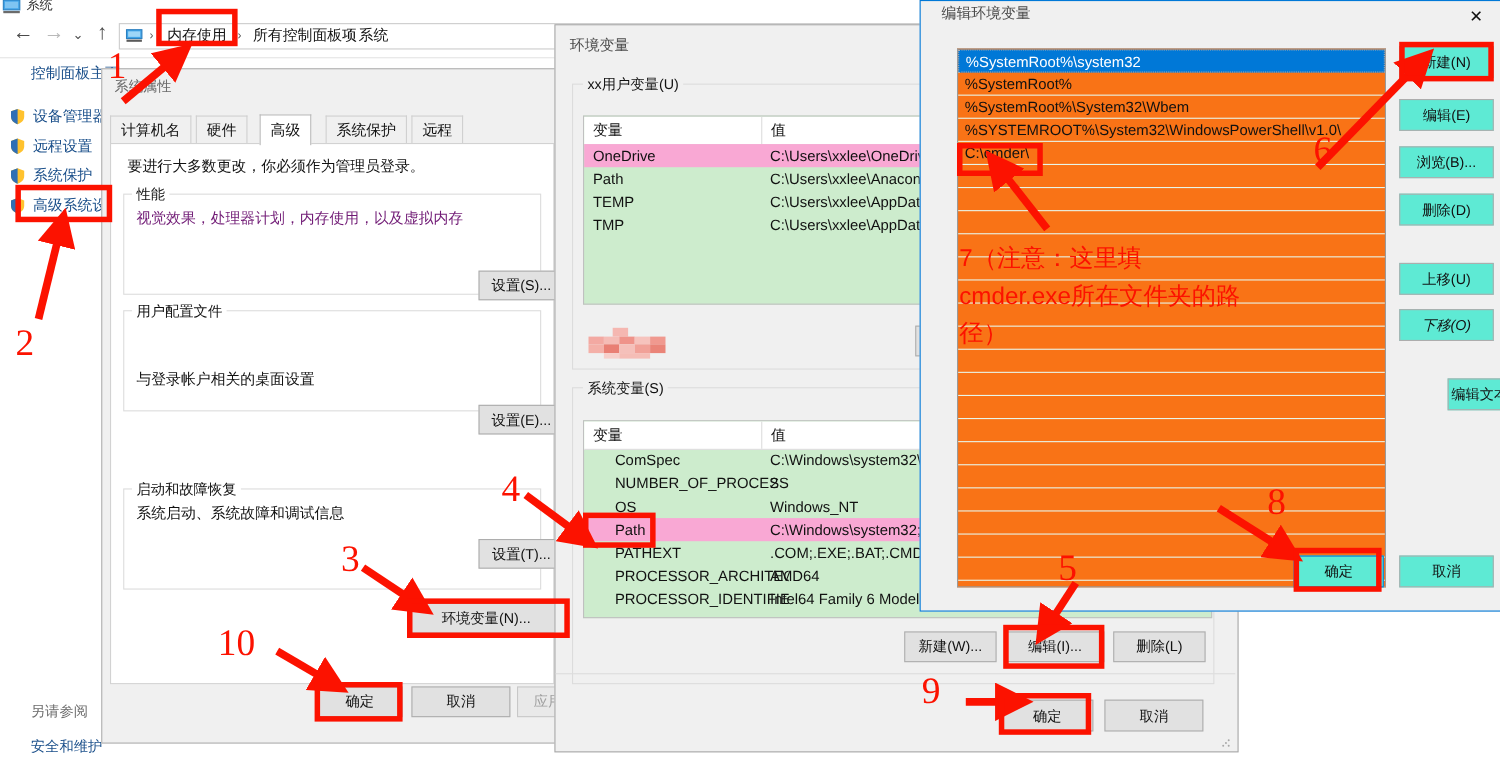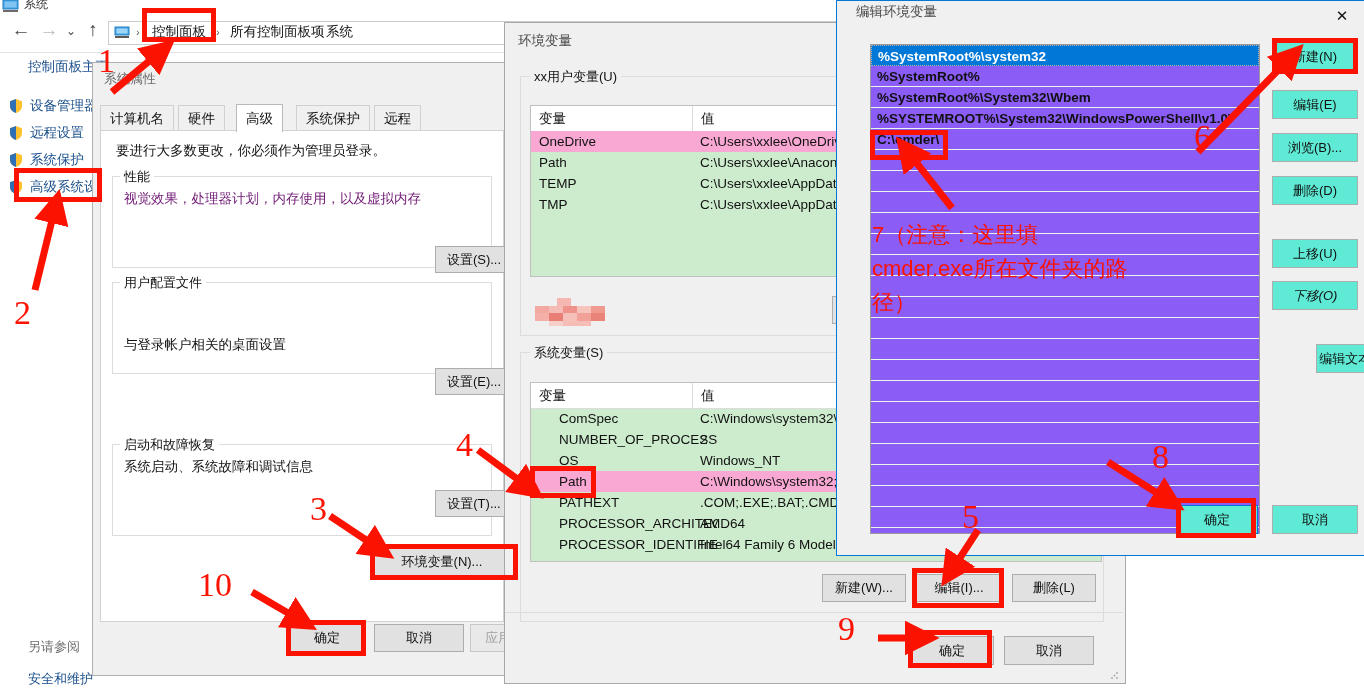--- a/index.html
+++ b/index.html
@@ -113,21 +113,21 @@
   #s-edit{left:914px;top:574px;width:88px;height:26px;line-height:26px;}
   #s-del{left:1012px;top:574px;width:82px;height:26px;line-height:26px;}
   #env-footsep{left:505px;top:612px;width:618px;height:1px;background:#dcdcdc;}
   #env-ok{left:910px;top:636px;width:82px;height:27px;line-height:27px;}
   #env-cancel{left:1004px;top:636px;width:88px;height:27px;line-height:27px;}
   #env-grip{left:1110px;top:668px;width:9px;height:9px;}
   
   #editdlg{left:836px;top:0px;width:528px;height:554px;background:#f0f0f0;border:1px solid #0078d7;}
   #edit-title{left:856px;top:3px;font-size:13.5px;color:#4a4a4a;}
   #edit-close{right:14px;top:8px;width:16px;height:16px;font-size:15px;line-height:16px;text-align:center;color:#111;}
-  #edit-list{left:870px;top:44px;width:388px;height:488px;background:#8b5cf6;border:1px solid #9a9a9a;overflow:hidden;font-weight:bold;}
+  #edit-list{left:870px;top:44px;width:388px;height:488px;background:#f97316;border:1px solid #9a9a9a;overflow:hidden;}
   .elrow{position:absolute;left:0;width:100%;height:21px;line-height:21px;font-size:13.5px;
          color:#111;padding-left:6px;white-space:nowrap;box-sizing:border-box;border-bottom:1px solid #e8f5e8;}
   .elrow.sel{background:#0078d7;color:#fff;border:1px dotted #b0b0b0;}
   .ebtn{position:absolute;background:#5eead4;border:1px solid #adadad;font-size:13px;color:#111;
         text-align:center;white-space:nowrap;cursor:default;}
   #e-new{left:1272px;top:42px;width:84px;height:27px;line-height:27px;}
   #e-edit{left:1272px;top:90px;width:84px;height:27px;line-height:27px;}
   #e-browse{left:1272px;top:133px;width:84px;height:27px;line-height:27px;}
   #e-del{left:1272px;top:176px;width:84px;height:27px;line-height:27px;}
   #e-up{left:1272px;top:239px;width:84px;height:27px;line-height:27px;}
@@ -167,21 +167,21 @@
 
   <div class="abs" id="addressbar"></div>
   <div class="abs" id="addr-icon">
     <svg width="16" height="16" viewBox="0 0 16 16">
       <rect x="1" y="3" width="14" height="8" fill="#42a5e8" stroke="#2b7fbf" stroke-width="1"></rect>
       <rect x="2.5" y="4.5" width="11" height="5" fill="#9ed6f7"></rect>
       <rect x="1" y="12" width="14" height="2" fill="#5a5a5a"></rect>
     </svg>
   </div>
   <div class="abs crumb-sep" id="crumb0">›</div>
-  <div class="abs crumb" id="crumb1">控制面板</div>
+  <div class="abs crumb" id="crumb1">内存使用</div>
   <div class="abs crumb-sep" id="crumb2">›</div>
   <div class="abs crumb" id="crumb3">所有控制面板项</div>
   <div class="abs crumb-sep" id="crumb4">›</div>
   <div class="abs crumb" id="crumb5">系统</div>
   <div class="abs" id="cp-sep"></div>
 
   <div class="abs" id="sb-home">控制面板主页</div>
 
   <div class="abs sb-item" id="sb1">
     <span class="sb-ico">

